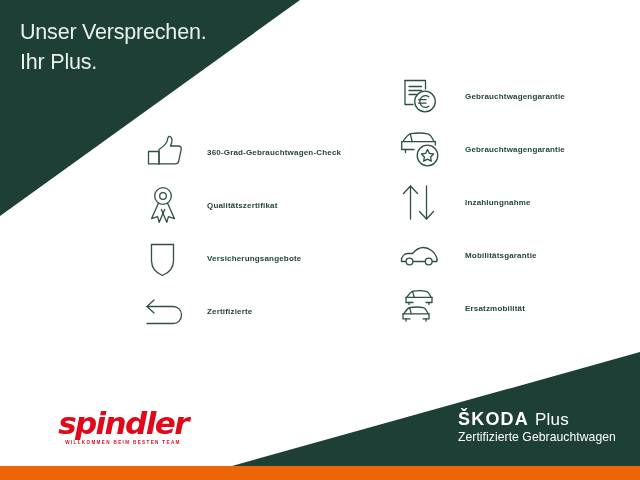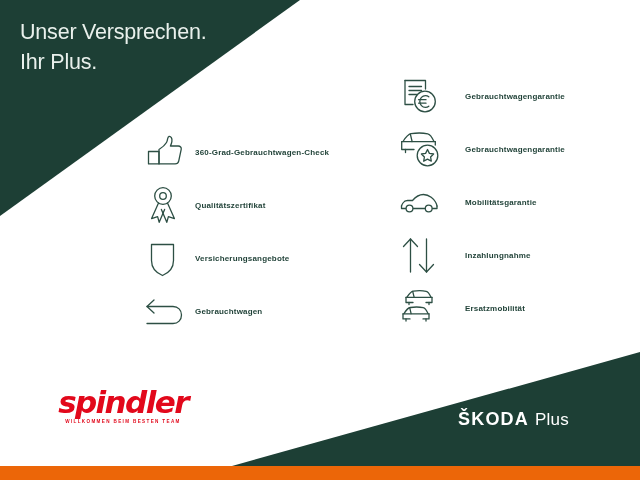--- a/index.html
+++ b/index.html
@@ -55,27 +55,27 @@
     justify-content: flex-start;
   }
   .feature .ico svg { display: block; }
   .feature .lbl {
     font-size: 8px;
     font-weight: bold;
     color: #1d3f35;
     letter-spacing: 0.18px;
     white-space: nowrap;
   }
-  .col-left  .feature .lbl { }
+  .col-left  .feature .lbl { margin-left: 12px; }
   .col-right .feature .lbl { margin-left: 14px; }
 
   
   .spindler {
     position: absolute;
-    left: 38px; top: 387px;
+    left: 38px; top: 408px;
     width: 170px;
     text-align: center;
   }
   .spindler .word {
     font-family: "DejaVu Sans", sans-serif;
     font-size: 31px;
     font-weight: bold;
     font-style: italic;
     color: #e2081b;
     letter-spacing: -1.6px;
@@ -169,21 +169,21 @@
     </div>
 
 
     <div class="feature">
       <span class="ico">
         <svg width="46" height="34" viewBox="0 0 46 34" fill="none" stroke="#2d4f44" stroke-width="1.3" stroke-linecap="round" stroke-linejoin="round">
           <path d="M4 11.5 L30 11.5 C35 11.5 38.5 15 38.5 20 C38.5 25 35 28.5 30 28.5 L4 28.5"></path>
           <path d="M11 5 L4 11.5 L11 18"></path>
         </svg>
       </span>
-      <span class="lbl">Gebrauchtwagen</span>
+      <span class="lbl">Zertifizierte</span>
     </div>
   </div>
 
   <div class="col col-right">
 
     <div class="feature">
       <span class="ico">
         <svg width="44" height="44" viewBox="0 0 44 44" fill="none" stroke="#2d4f44" stroke-width="1.3" stroke-linecap="round" stroke-linejoin="round">
           <path d="M6 5.5 L26.5 5.5 L26.5 14"></path>
           <path d="M6 5.5 L6 29.5 L14 29.5"></path>
@@ -210,42 +210,42 @@
           <path d="M11.3 5.8 L13.1 13.5"></path>
           <circle cx="28.5" cy="27.5" r="10.3" fill="#ffffff"></circle>
           <path d="M28.5 21.5 L30.4 25.4 L34.6 26 L31.6 29 L32.3 33.2 L28.5 31.2 L24.7 33.2 L25.4 29 L22.4 26 L26.6 25.4 Z"></path>
         </svg>
       </span>
       <span class="lbl">Gebrauchtwagengarantie</span>
     </div>
 
     <div class="feature">
       <span class="ico">
+        <svg width="44" height="44" viewBox="0 0 44 44" fill="none" stroke="#2d4f44" stroke-width="1.3" stroke-linecap="round" stroke-linejoin="round">
+          <path d="M11.5 38 L11.5 5"></path>
+          <path d="M4.5 12.5 L11.5 5 L18.5 12.5"></path>
+          <path d="M27.5 5 L27.5 38"></path>
+          <path d="M20.5 30.5 L27.5 38 L34.5 30.5"></path>
+        </svg>
+      </span>
+      <span class="lbl">Inzahlungnahme</span>
+    </div>
+
+    <div class="feature">
+      <span class="ico">
         <svg width="44" height="26" viewBox="0 0 44 26" fill="none" stroke="#2d4f44" stroke-width="1.3" stroke-linecap="round" stroke-linejoin="round">
           <path d="M2.5 16 C2.5 16 4 10.5 8.5 10.5 C11.5 10.5 13.5 10.5 13.5 10.5 C13.5 10.5 18.5 4.5 24.5 4.5 C30.5 4.5 35 9.5 36.5 12 C37.7 14 38 16 38 16"></path>
           <path d="M2.5 16 L2.5 18.5 L7 18.5"></path>
           <path d="M14 18.5 L26 18.5"></path>
           <path d="M33 18.5 L38 18.5 L38 16"></path>
           <circle cx="10.5" cy="18.5" r="3.4" fill="#ffffff"></circle>
           <circle cx="29.7" cy="18.5" r="3.4" fill="#ffffff"></circle>
         </svg>
       </span>
       <span class="lbl">Mobilitätsgarantie</span>
-    </div>
-
-    <div class="feature">
-      <span class="ico">
-        <svg width="44" height="44" viewBox="0 0 44 44" fill="none" stroke="#2d4f44" stroke-width="1.3" stroke-linecap="round" stroke-linejoin="round">
-          <path d="M11.5 38 L11.5 5"></path>
-          <path d="M4.5 12.5 L11.5 5 L18.5 12.5"></path>
-          <path d="M27.5 5 L27.5 38"></path>
-          <path d="M20.5 30.5 L27.5 38 L34.5 30.5"></path>
-        </svg>
-      </span>
-      <span class="lbl">Inzahlungnahme</span>
     </div>
 
     <div class="feature">
       <span class="ico">
         <svg width="44" height="44" viewBox="0 0 44 44" fill="none" stroke="#2d4f44" stroke-width="1.3" stroke-linecap="round" stroke-linejoin="round">
           <g>
             <path d="M8 10.2 C8 10.2 11.4 4.6 14.3 4.1 C17.5 3.6 24.5 3.7 27.2 4.3 C29.5 4.8 32 10.2 32 10.2"></path>
             <path d="M7 10.4 L33 10.4"></path>
             <path d="M7 10.4 L7 15.5 L14 15.5"></path>
             <path d="M33 10.4 L33 15.5 L27 15.5"></path>
@@ -270,15 +270,16 @@
 
   <div class="spindler">
     <div class="word">spindler</div>
     <div class="tag">WILLKOMMEN BEIM BESTEN TEAM</div>
   </div>
 
   <div class="skoda">
     <div class="row1">
       <span class="brand">ŠKODA</span><span class="plus">Plus</span>
     </div>
+    <div class="sub">Zertifizierte Gebrauchtwagen</div>
   </div>
 
 </div>
 
 </body></html>

